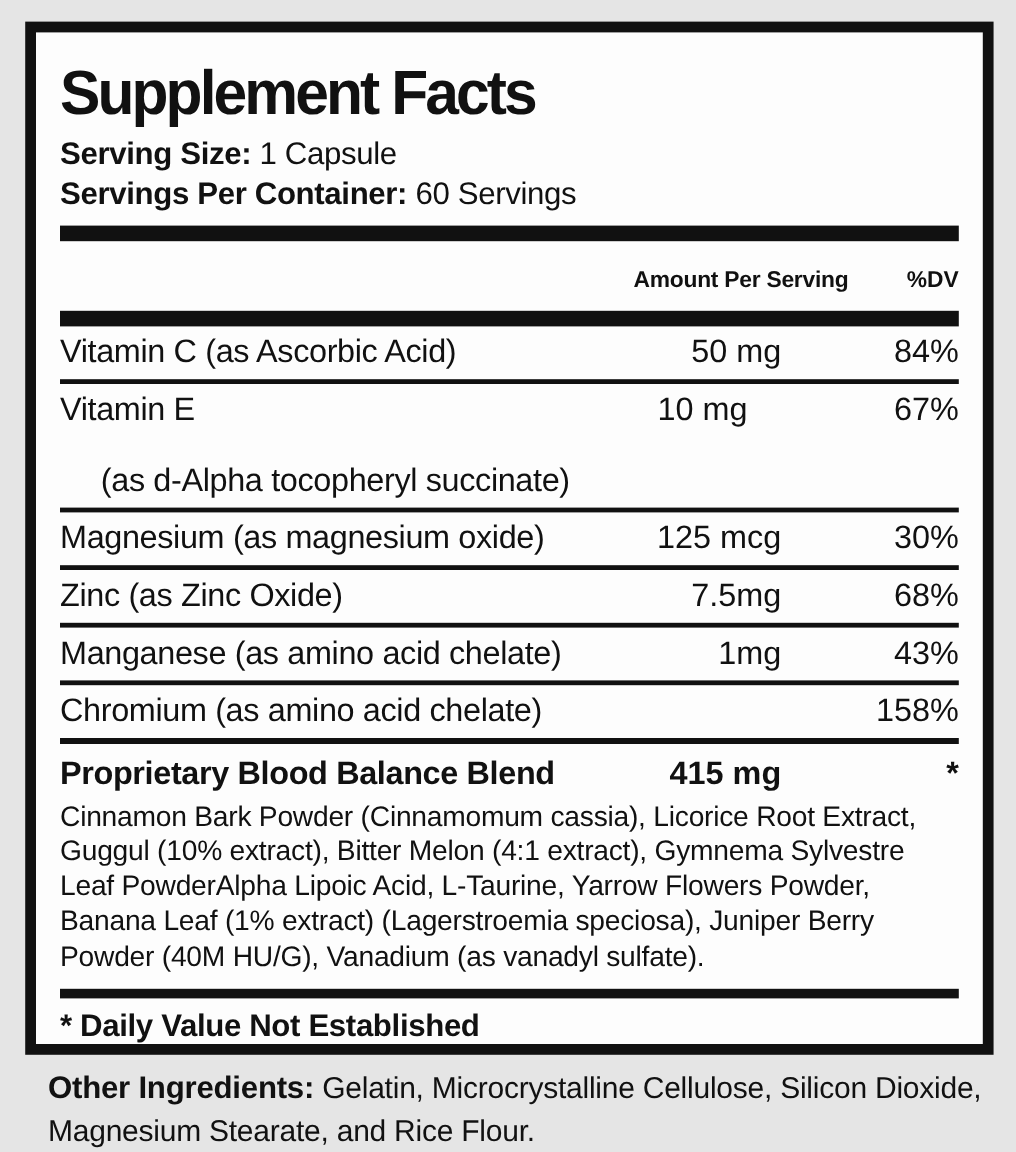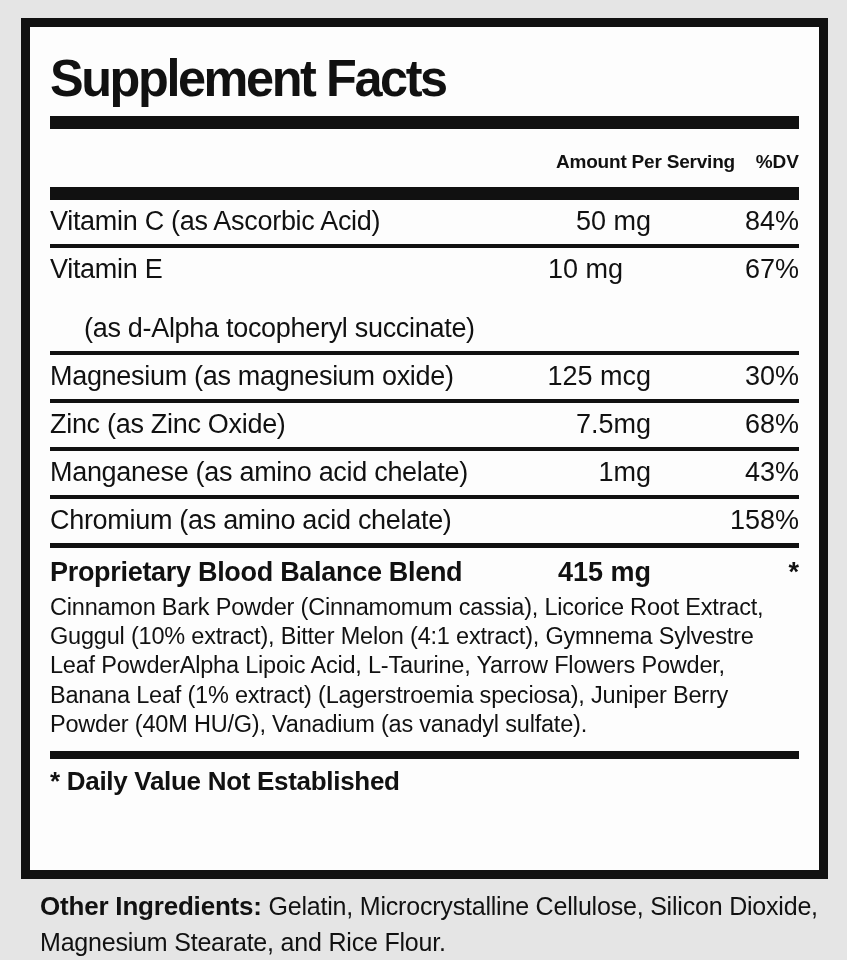--- a/index.html
+++ b/index.html
@@ -16,21 +16,21 @@
     font-size:52px; font-weight:bold; letter-spacing:-2.5px; line-height:1.05;
     margin-top:14px; transform:scaleX(0.97); transform-origin:left center; white-space:nowrap;
   }
   .p-line { font-size:26px; line-height:1.28; letter-spacing:-0.3px; }
   .p-line .lbl { font-weight:bold; }
   .serv-block { margin-top:6px; }
   .bar { background:#111; }
   .bar-thick { height:13px; margin-top:10px; }
   .p-header { display:flex; justify-content:flex-end; align-items:flex-end; padding:22px 0 14px 0; }
   .p-header .hdr-amount { font-size:19px; font-weight:bold; letter-spacing:-0.2px; }
-  .p-header .hdr-dv { font-size:19px; font-weight:bold; margin-left:16px; width:48px; text-align:right; }
+  .p-header .hdr-dv { font-size:19px; font-weight:bold; margin-left:44px; width:48px; text-align:right; }
   .rows { }
   .n-row { display:flex; align-items:flex-start; padding:6px 0 7px 0; }
   .n-row + .n-row { border-top:4px solid #111; }
   .n-row.rule-6 { border-top:5px solid #111; }
   .n-name { flex:1; font-size:27px; line-height:1.15; letter-spacing:-0.3px; }
   .n-sub { font-size:27px; line-height:1.15; letter-spacing:-0.3px; padding-left:34px; }
   .n-amount { width:160px; text-align:right; font-size:27px; line-height:1.15; }
   .n-dv { width:148px; text-align:right; font-size:27px; line-height:1.15; }
   .blend { border-top:5px solid #111; padding-top:9px; }
   .blend-head { display:flex; align-items:flex-start; }
@@ -46,20 +46,24 @@
 </style>
 </head>
 <body>
 
 <div class="page">
 
   <div class="panel">
 
     <div class="p-title">Supplement Facts</div>
 
+    <div class="serv-block">
+      <div class="p-line"><span class="lbl">Serving Size:</span><span> 1 Capsule</span></div>
+      <div class="p-line"><span class="lbl">Servings Per Container:</span><span> 60 Servings</span></div>
+    </div>
 
     <div class="bar bar-thick"></div>
 
     <div class="p-header">
       <div class="hdr-amount">Amount Per Serving</div>
       <div class="hdr-dv">%DV</div>
     </div>
 
     <div class="bar bar-thick" style="margin-top:0;"></div>
 

